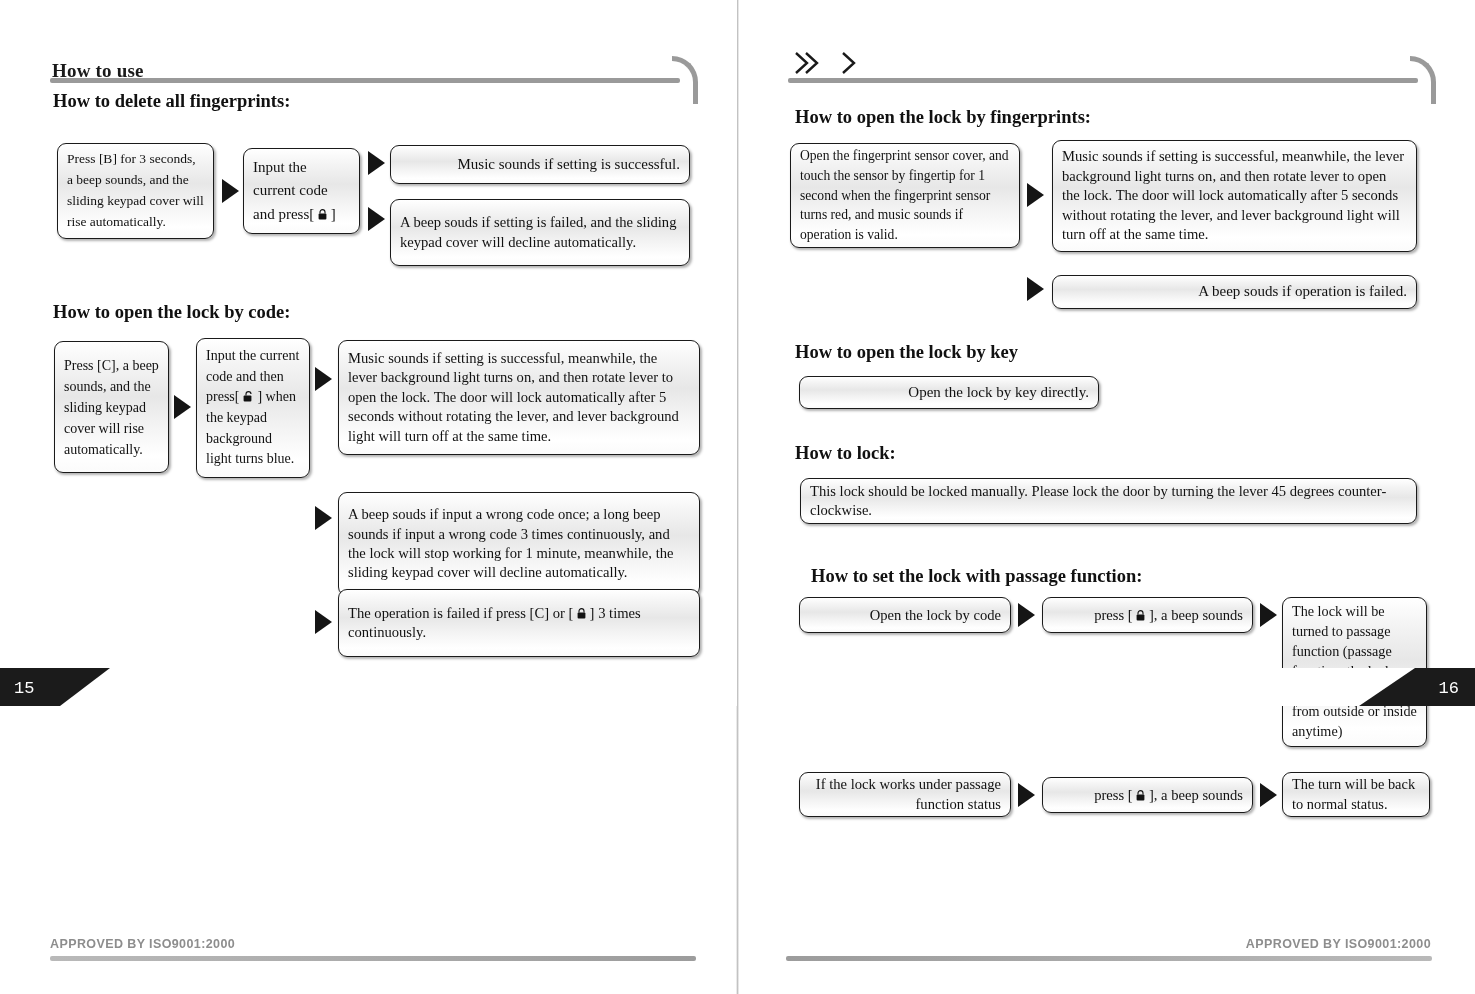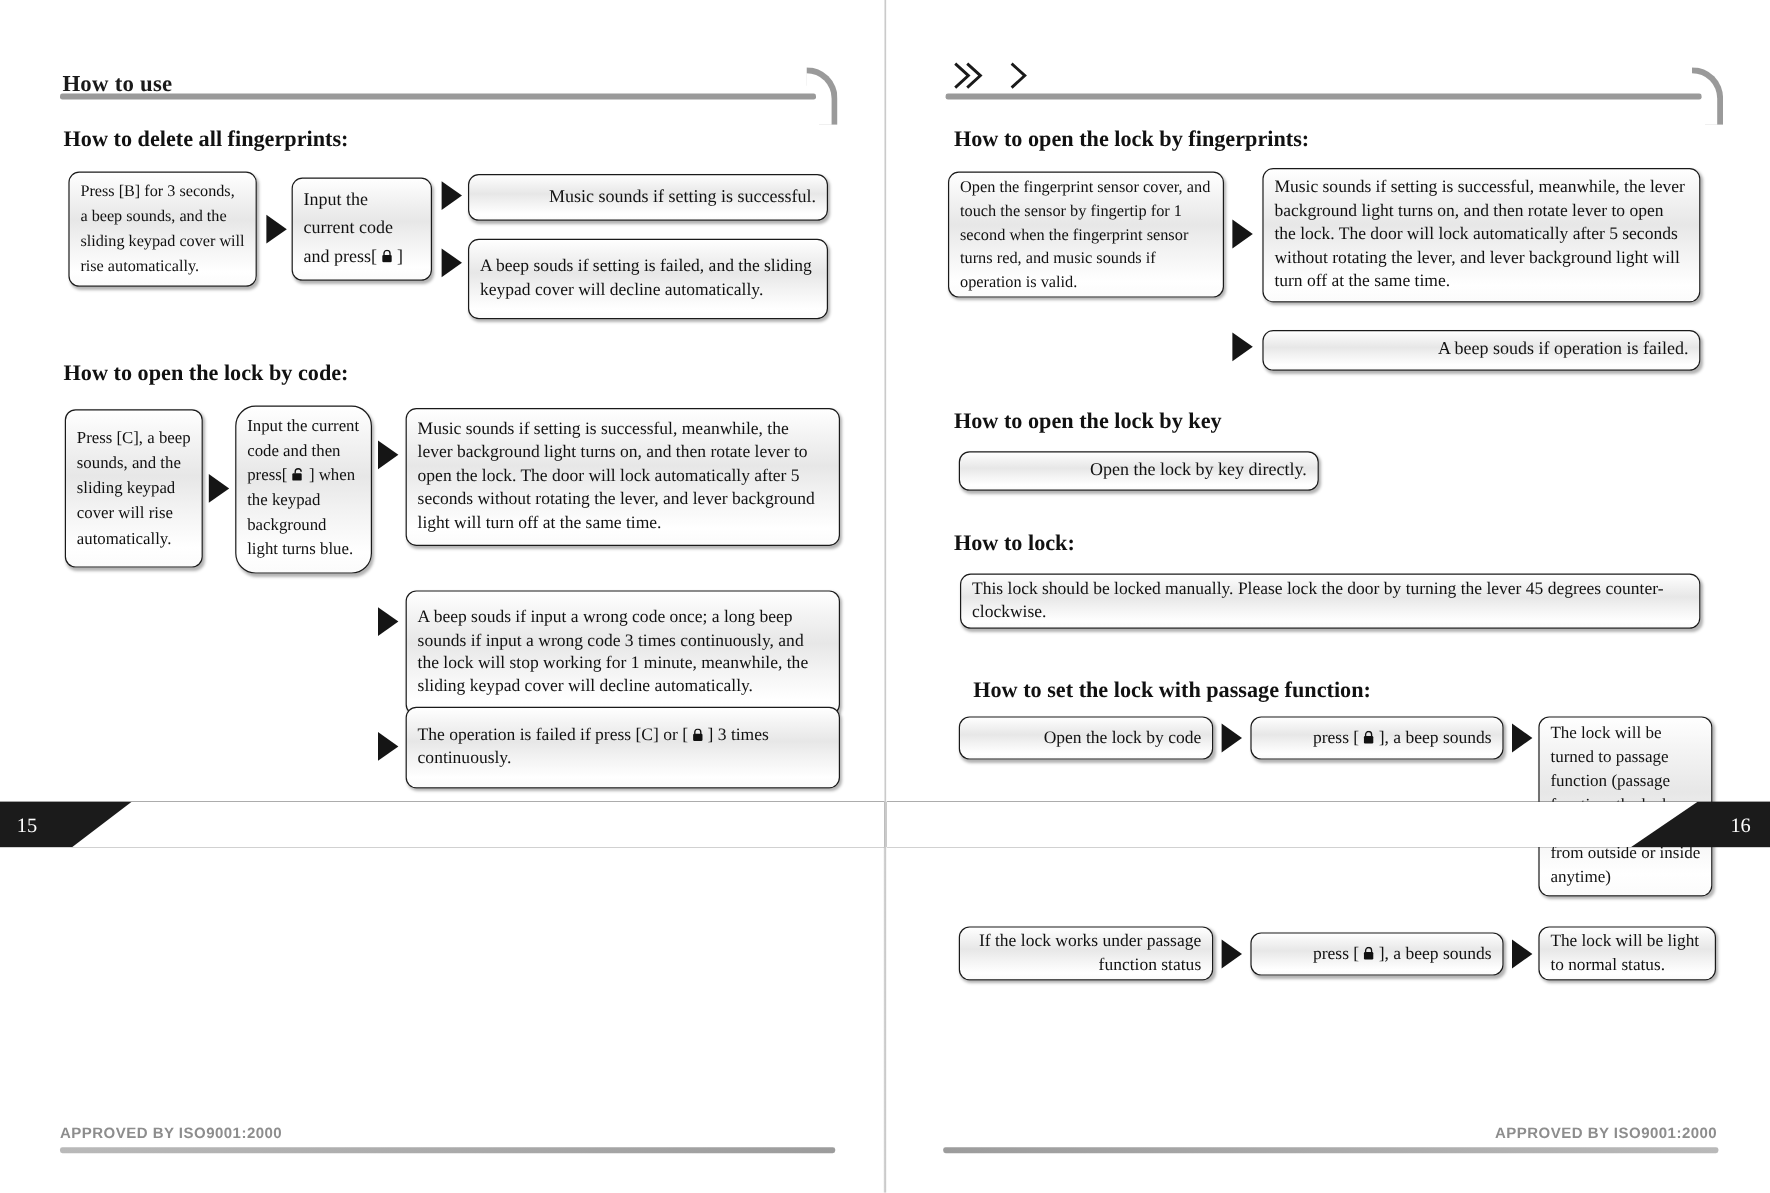--- a/index.html
+++ b/index.html
@@ -141,39 +141,39 @@
   }
   .foot-band .wedge {
     position: absolute;
     top: 0;
     height: 38px;
     background: #ffffff;
   }
   .pagenum {
     position: absolute;
     bottom: 8px;
-    font-family: Liberation Serif, serif;
+    font-family: Liberation Mono, monospace;
     font-size: 17px;
     color: #ffffff;
   }
 </style>
 </head>
 <body>
 
 <div class="page-divider"></div>
 
 <div class="page" id="page-left">
 
   <div class="head-rule" style="left:50px; top:56px; width:648px;">
     <div class="bar"></div>
     <div class="curl"></div>
   </div>
   <div class="head-title" style="left:52px; top:60px;">How to use</div>
 
-  <div class="section-title" style="left:53px; top:107px;text-align:right;">How to delete all fingerprints:</div>
+  <div class="section-title" style="left:53px; top:91px;text-align:right;">How to delete all fingerprints:</div>
 
   <div class="fbox" style="left:57px; top:143px; width:157px; height:96px; font-size:13.5px; line-height:1.55;">
     <span class="txt">Press [B] for 3 seconds, a beep sounds, and the sliding keypad cover will rise automatically.</span>
   </div>
 
   <div class="arrow" style="left:222px; top:179px;"></div>
 
   <div class="fbox" style="left:243px; top:148px; width:117px; height:86px; font-size:15px; line-height:1.55;">
     <span class="txt">Input the current code and press[ <svg width="9" height="11" viewBox="0 0 9 11" style="vertical-align:-1px">
           <path d="M2 4.6 V3.1 a2.5 2.5 0 0 1 5 0 V4.6" fill="none" stroke="#111" stroke-width="1.1"></path>
@@ -192,21 +192,21 @@
   </div>
 
   <div class="section-title" style="left:53px; top:302px;">How to open the lock by code:</div>
 
   <div class="fbox" style="left:54px; top:341px; width:115px; height:132px; font-size:14px; line-height:1.50;">
     <span class="txt">Press [C], a beep sounds, and the sliding keypad cover will rise automatically.</span>
   </div>
 
   <div class="arrow" style="left:174px; top:395px;"></div>
 
-  <div class="fbox" style="left:196px; top:338px; width:114px; height:140px; font-size:14px; line-height:1.48;border-radius:17px;">
+  <div class="fbox" style="left:196px; top:338px; width:114px; height:140px; font-size:14px; line-height:1.48;">
     <span class="txt">Input the current code and then press[ <svg width="11" height="11" viewBox="0 0 11 11" style="vertical-align:-1px">
           <path d="M3 4.6 V3.1 a2.5 2.5 0 0 1 5 0" fill="none" stroke="#111" stroke-width="1.1"></path>
           <rect x="0.6" y="4.4" width="7.8" height="6.1" rx="1" fill="#111"></rect>
         </svg> ] when the keypad background light turns blue.</span>
   </div>
 
   <div class="arrow" style="left:315px; top:367px;"></div>
   <div class="fbox" style="left:338px; top:340px; width:362px; height:115px; font-size:14.6px; line-height:1.33;">
     <span class="txt">Music sounds if setting is successful, meanwhile, the lever background light turns on, and then rotate lever to open the lock. The door will lock automatically after 5 seconds without rotating the lever, and lever background light will turn off at the same time.</span>
   </div>
@@ -309,21 +309,21 @@
   <div class="fbox center" style="left:303px; top:777px; width:211px; height:36px; font-size:14.6px;">
     <span class="txt">press [ <svg width="9" height="11" viewBox="0 0 9 11" style="vertical-align:-1px">
           <path d="M2 4.6 V3.1 a2.5 2.5 0 0 1 5 0 V4.6" fill="none" stroke="#111" stroke-width="1.1"></path>
           <rect x="0.6" y="4.4" width="7.8" height="6.1" rx="1" fill="#111"></rect>
         </svg> ], a beep sounds</span>
   </div>
 
   <div class="arrow" style="left:521px; top:783px;"></div>
 
   <div class="fbox" style="left:543px; top:772px; width:148px; height:45px; font-size:14.4px; line-height:1.32;">
-    <span class="txt">The lock will be light to normal status.</span>
+    <span class="txt">The turn will be back to normal status.</span>
   </div>
 
   <div class="iso" style="right:44px; top:937px;">APPROVED BY ISO9001:2000</div>
   <div class="foot-rule r" style="left:47px; top:956px; width:646px;"></div>
 
   <div class="foot-band" style="left:0; width:736px;">
     <div class="wedge" style="left:0px; width:676px; clip-path: polygon(0 0, 676px 0, 620px 100%, 0 100%);"></div>
   </div>
   <div class="pagenum" style="right:16px;">16</div>
 </div>

